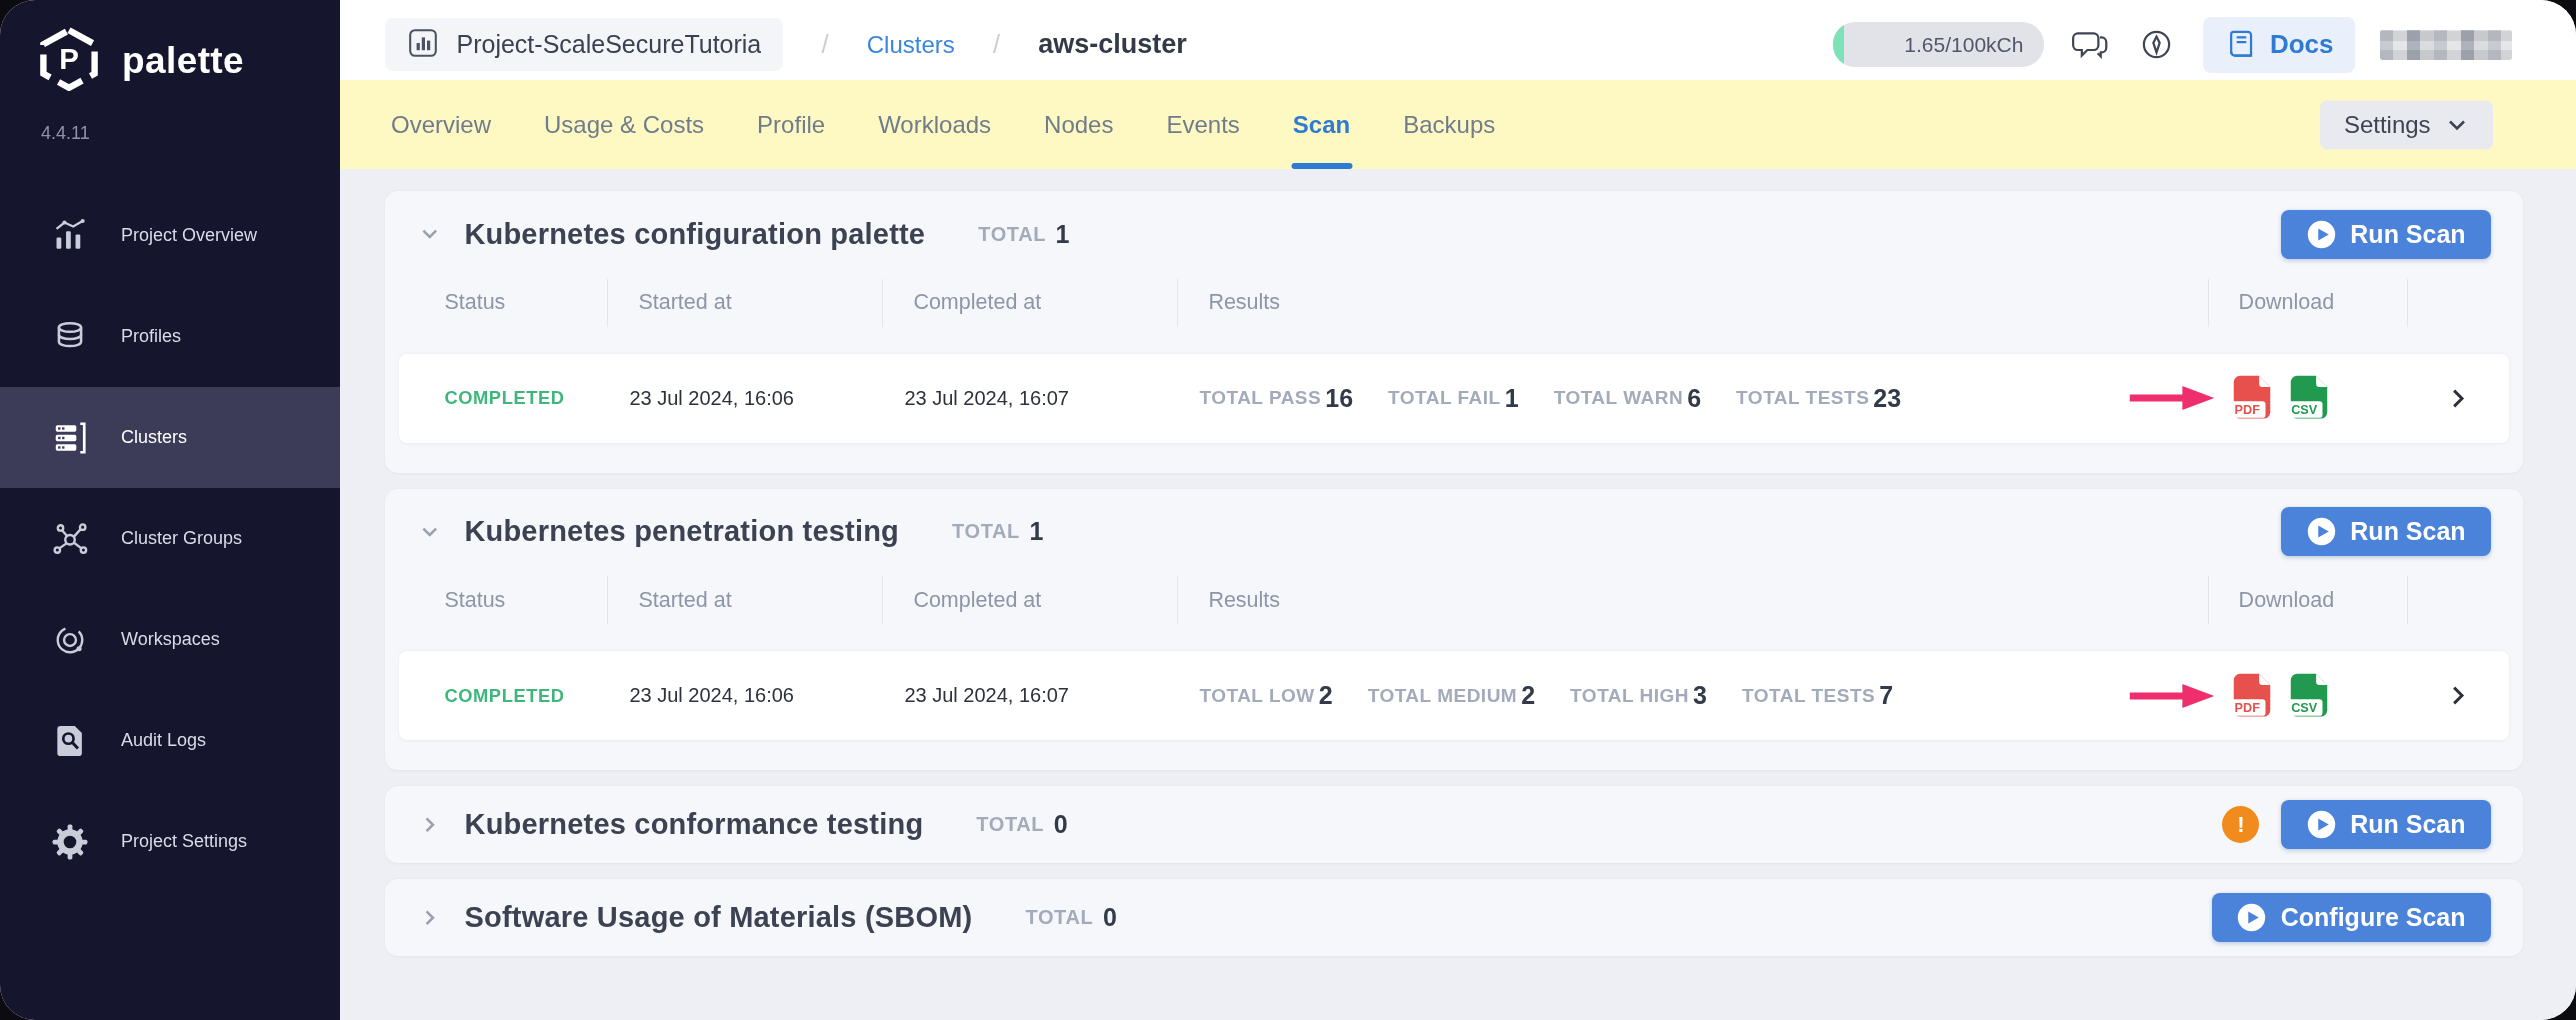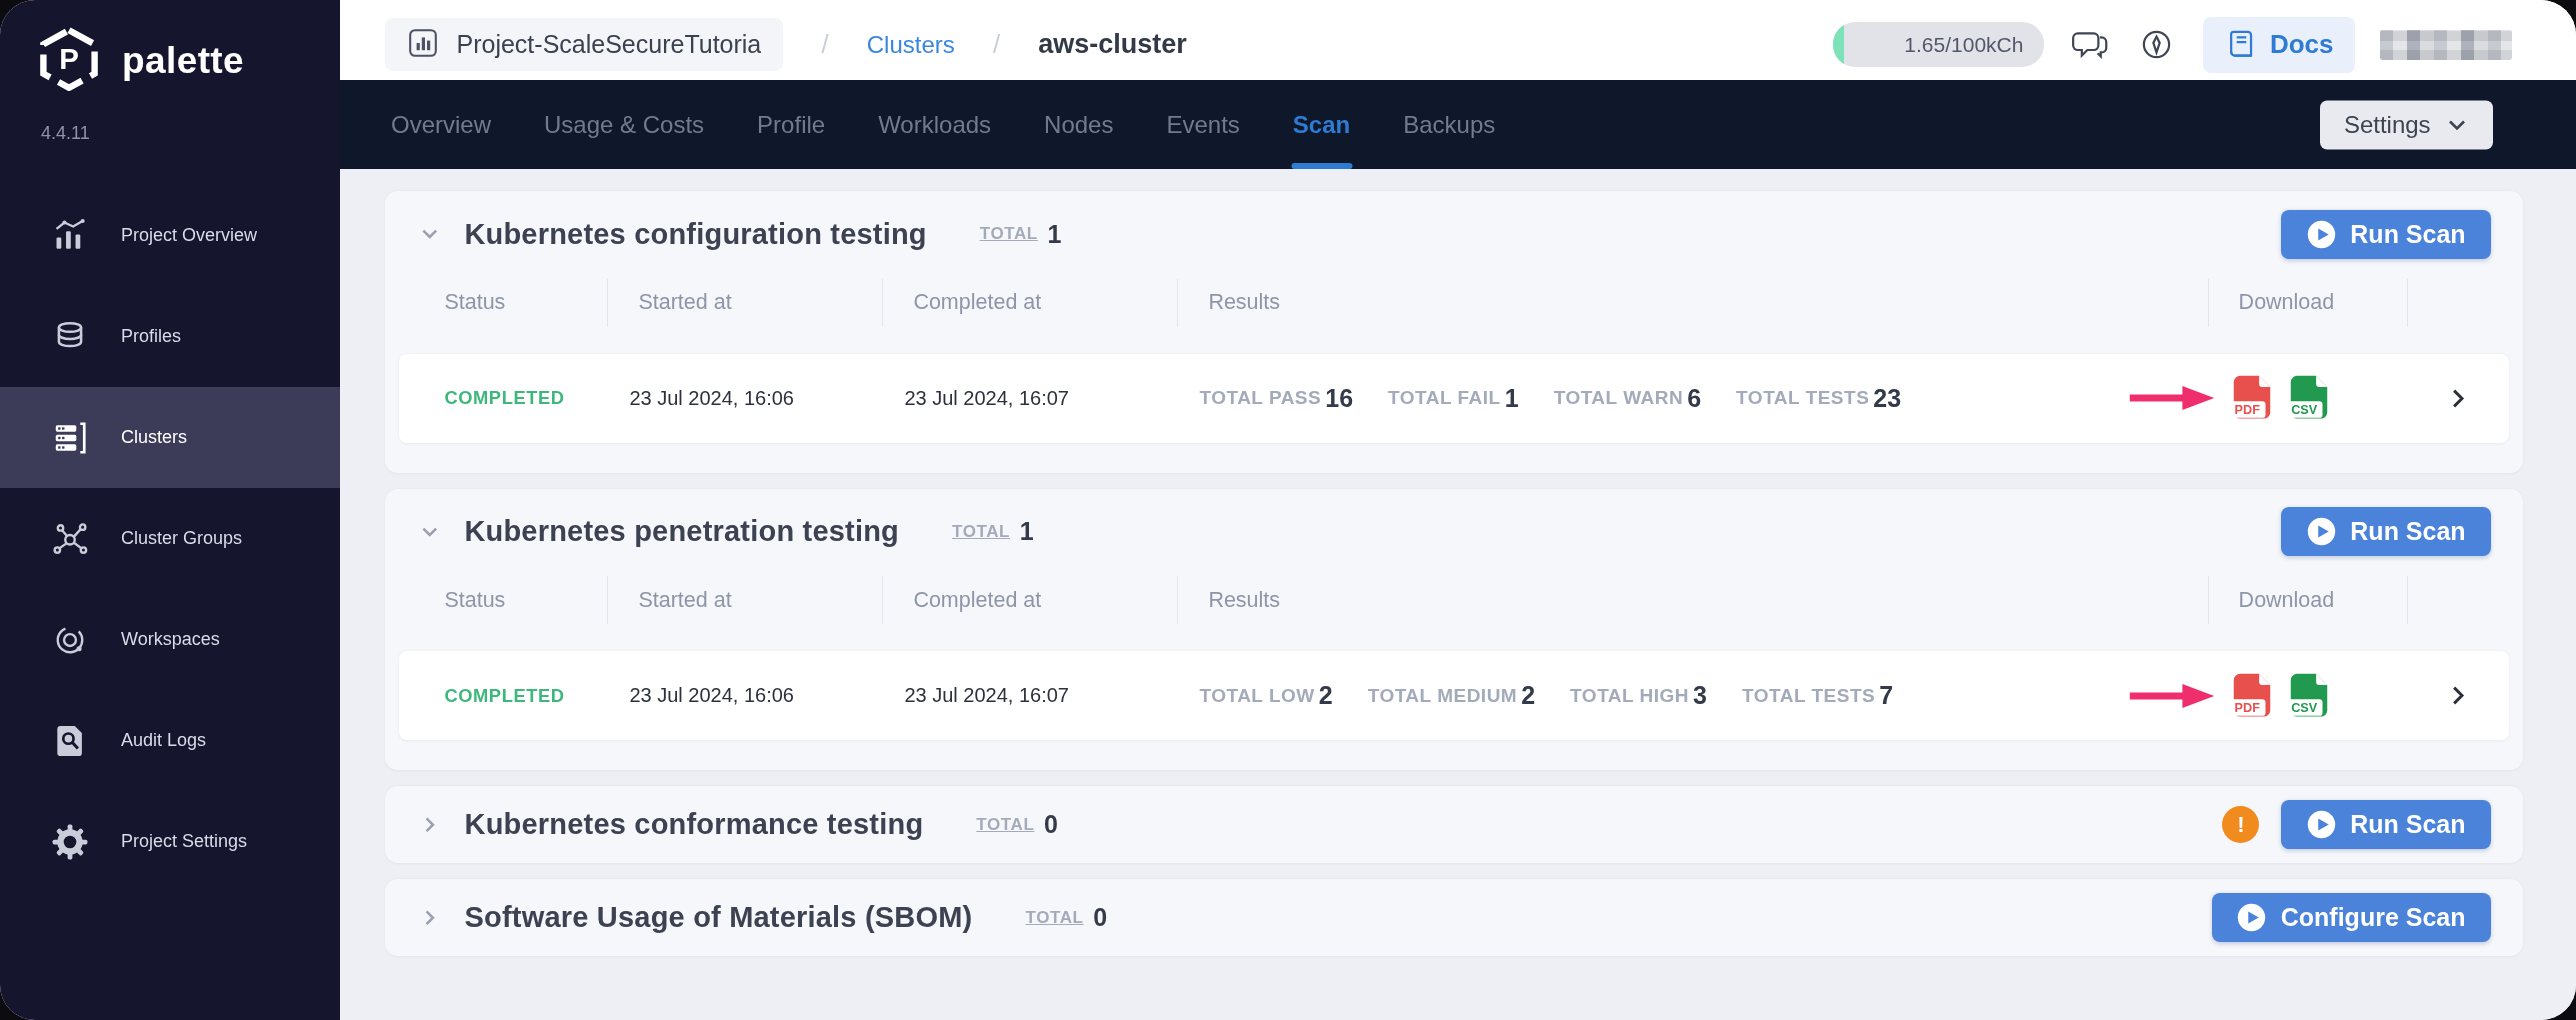--- a/index.html
+++ b/index.html
@@ -50,36 +50,36 @@
   .credits::before{content:"";position:absolute;left:0;top:0;bottom:0;width:11px;background:#7de2b8;border-radius:22px 0 0 22px;}
   .icon-btn{background:none;border:none;cursor:pointer;display:flex;align-items:center;}
   .docs-btn{display:flex;align-items:center;gap:11px;background:#e9effb;border:none;border-radius:8px;height:56px;padding:0 21px;cursor:pointer;}
   .docs-btn span{color:var(--tab-blue);font-size:26px;font-weight:600;}
   .redacted{width:132px;height:30px;border-radius:2.4px;
     background-image:
       repeating-linear-gradient(0deg, rgba(0,0,0,.08) 0 9.6px, rgba(255,255,255,.05) 9.6px 19px),
       repeating-linear-gradient(90deg,#c4c7cf 0 12.8px,#e3e5e9 12.8px 27px,#a9aeb8 27px 40px,#d8dade 40px 54px);
     cursor:pointer;}
 
-  .tabsbar{height:89px;background:#0f172a;position:relative;display:flex;align-items:center;padding-left:51px;}
+  .tabsbar{height:89px;background:#fef9c3;position:relative;display:flex;align-items:center;padding-left:51px;}
   .tabs{display:flex;gap:53px;height:100%;align-items:center;}
   .tab{position:relative;font-size:24px;color:#707c8c;height:100%;display:flex;align-items:center;cursor:pointer;white-space:nowrap;}
   .tab.active{color:var(--tab-blue);font-weight:700;}
   .tab.active::after{content:"";position:absolute;left:50%;transform:translateX(-50%);bottom:0;width:61px;height:5.6px;border-radius:3.2px;background:var(--tab-blue);}
   .settings-btn{position:absolute;right:83px;top:50%;transform:translateY(-50%);display:flex;align-items:center;gap:14.4px;background:#e9eaef;border:none;border-radius:7.2px;height:49px;padding:0 24px;font-size:24px;color:#3d4350;cursor:pointer;font-family:inherit;}
 
   
   .content{flex:1;background:var(--content-bg);padding:22px 53px 0 45px;display:flex;flex-direction:column;gap:16px;overflow:hidden;}
   .card{background:var(--card-bg);border-radius:12.8px;box-shadow:0 0.8px 2.4px rgba(30,35,60,.05);padding:0 14.4px;}
   .card-head{height:86px;display:flex;align-items:center;padding:0 17.5px;}
   .card.collapsed{height:77px;display:flex;align-items:center;padding:0 32px;}
   .chev-toggle{background:none;border:none;cursor:pointer;display:flex;align-items:center;padding:0;}
   .card-title{font-size:29px;font-weight:600;color:#3c4252;margin-left:22px;letter-spacing:0.2px;}
   .total{display:flex;align-items:center;gap:9.6px;margin-left:53px;}
-  .total .lbl{font-size:17px;color:var(--label-gray);letter-spacing:0.6px;font-weight:600;text-decoration:underline;}
+  .total .lbl{font-size:20px;color:var(--label-gray);letter-spacing:0.6px;font-weight:600;}
   .total .val{font-size:25px;color:var(--dark);font-weight:600;}
   .head-right{margin-left:auto;display:flex;align-items:center;gap:22px;}
   .btn-primary{display:flex;align-items:center;gap:14.4px;background:var(--btn-blue);border:none;border-radius:8px;height:49px;padding:0 25.5px;cursor:pointer;box-shadow:0 1.6px 4px rgba(40,80,160,.25);}
   .btn-primary span{color:#fff;font-size:25px;font-weight:600;font-family:inherit;}
 
   .trow{display:grid;grid-template-columns:163px 275px 295px 1fr 199px 102px;align-items:center;padding-left:45px;}
   .thead{height:48px;margin-top:1.6px;}
   .thead .tc{font-size:21.5px;color:var(--th-gray);height:100%;display:flex;align-items:center;}
   .thead .tc.bord{border-left:0.8px solid var(--divider);padding-left:30px;}
   .tdata{background:var(--row-bg);border-radius:8px;height:89px;margin:27px 0 30px;box-shadow:0 0.8px 3.2px rgba(20,25,50,.06);}
@@ -289,21 +289,21 @@
 
     <div class="content">
 
       <section class="card">
         <div class="card-head">
           <button class="chev-toggle">
             <svg viewBox="0 0 24 24" width="25.5" height="25.5" fill="none" stroke="#9aa0b0" stroke-width="2.4">
                 <polyline points="6,9 12,15 18,9"></polyline>
               </svg>
           </button>
-          <h2 class="card-title">Kubernetes configuration testing</h2>
+          <h2 class="card-title">Kubernetes configuration palette</h2>
           <span class="total">
             <span class="lbl">TOTAL</span>
             <span class="val">1</span>
           </span>
           <div class="head-right">
             <button class="btn-primary">
               <span style="display:flex;">
                 <svg viewBox="0 0 36 36" width="29" height="29">
                     <circle cx="18" cy="18" r="17" fill="#fff"></circle>
                     <polygon points="14,10.5 27,18 14,25.5" fill="#4a83d9"></polygon>

